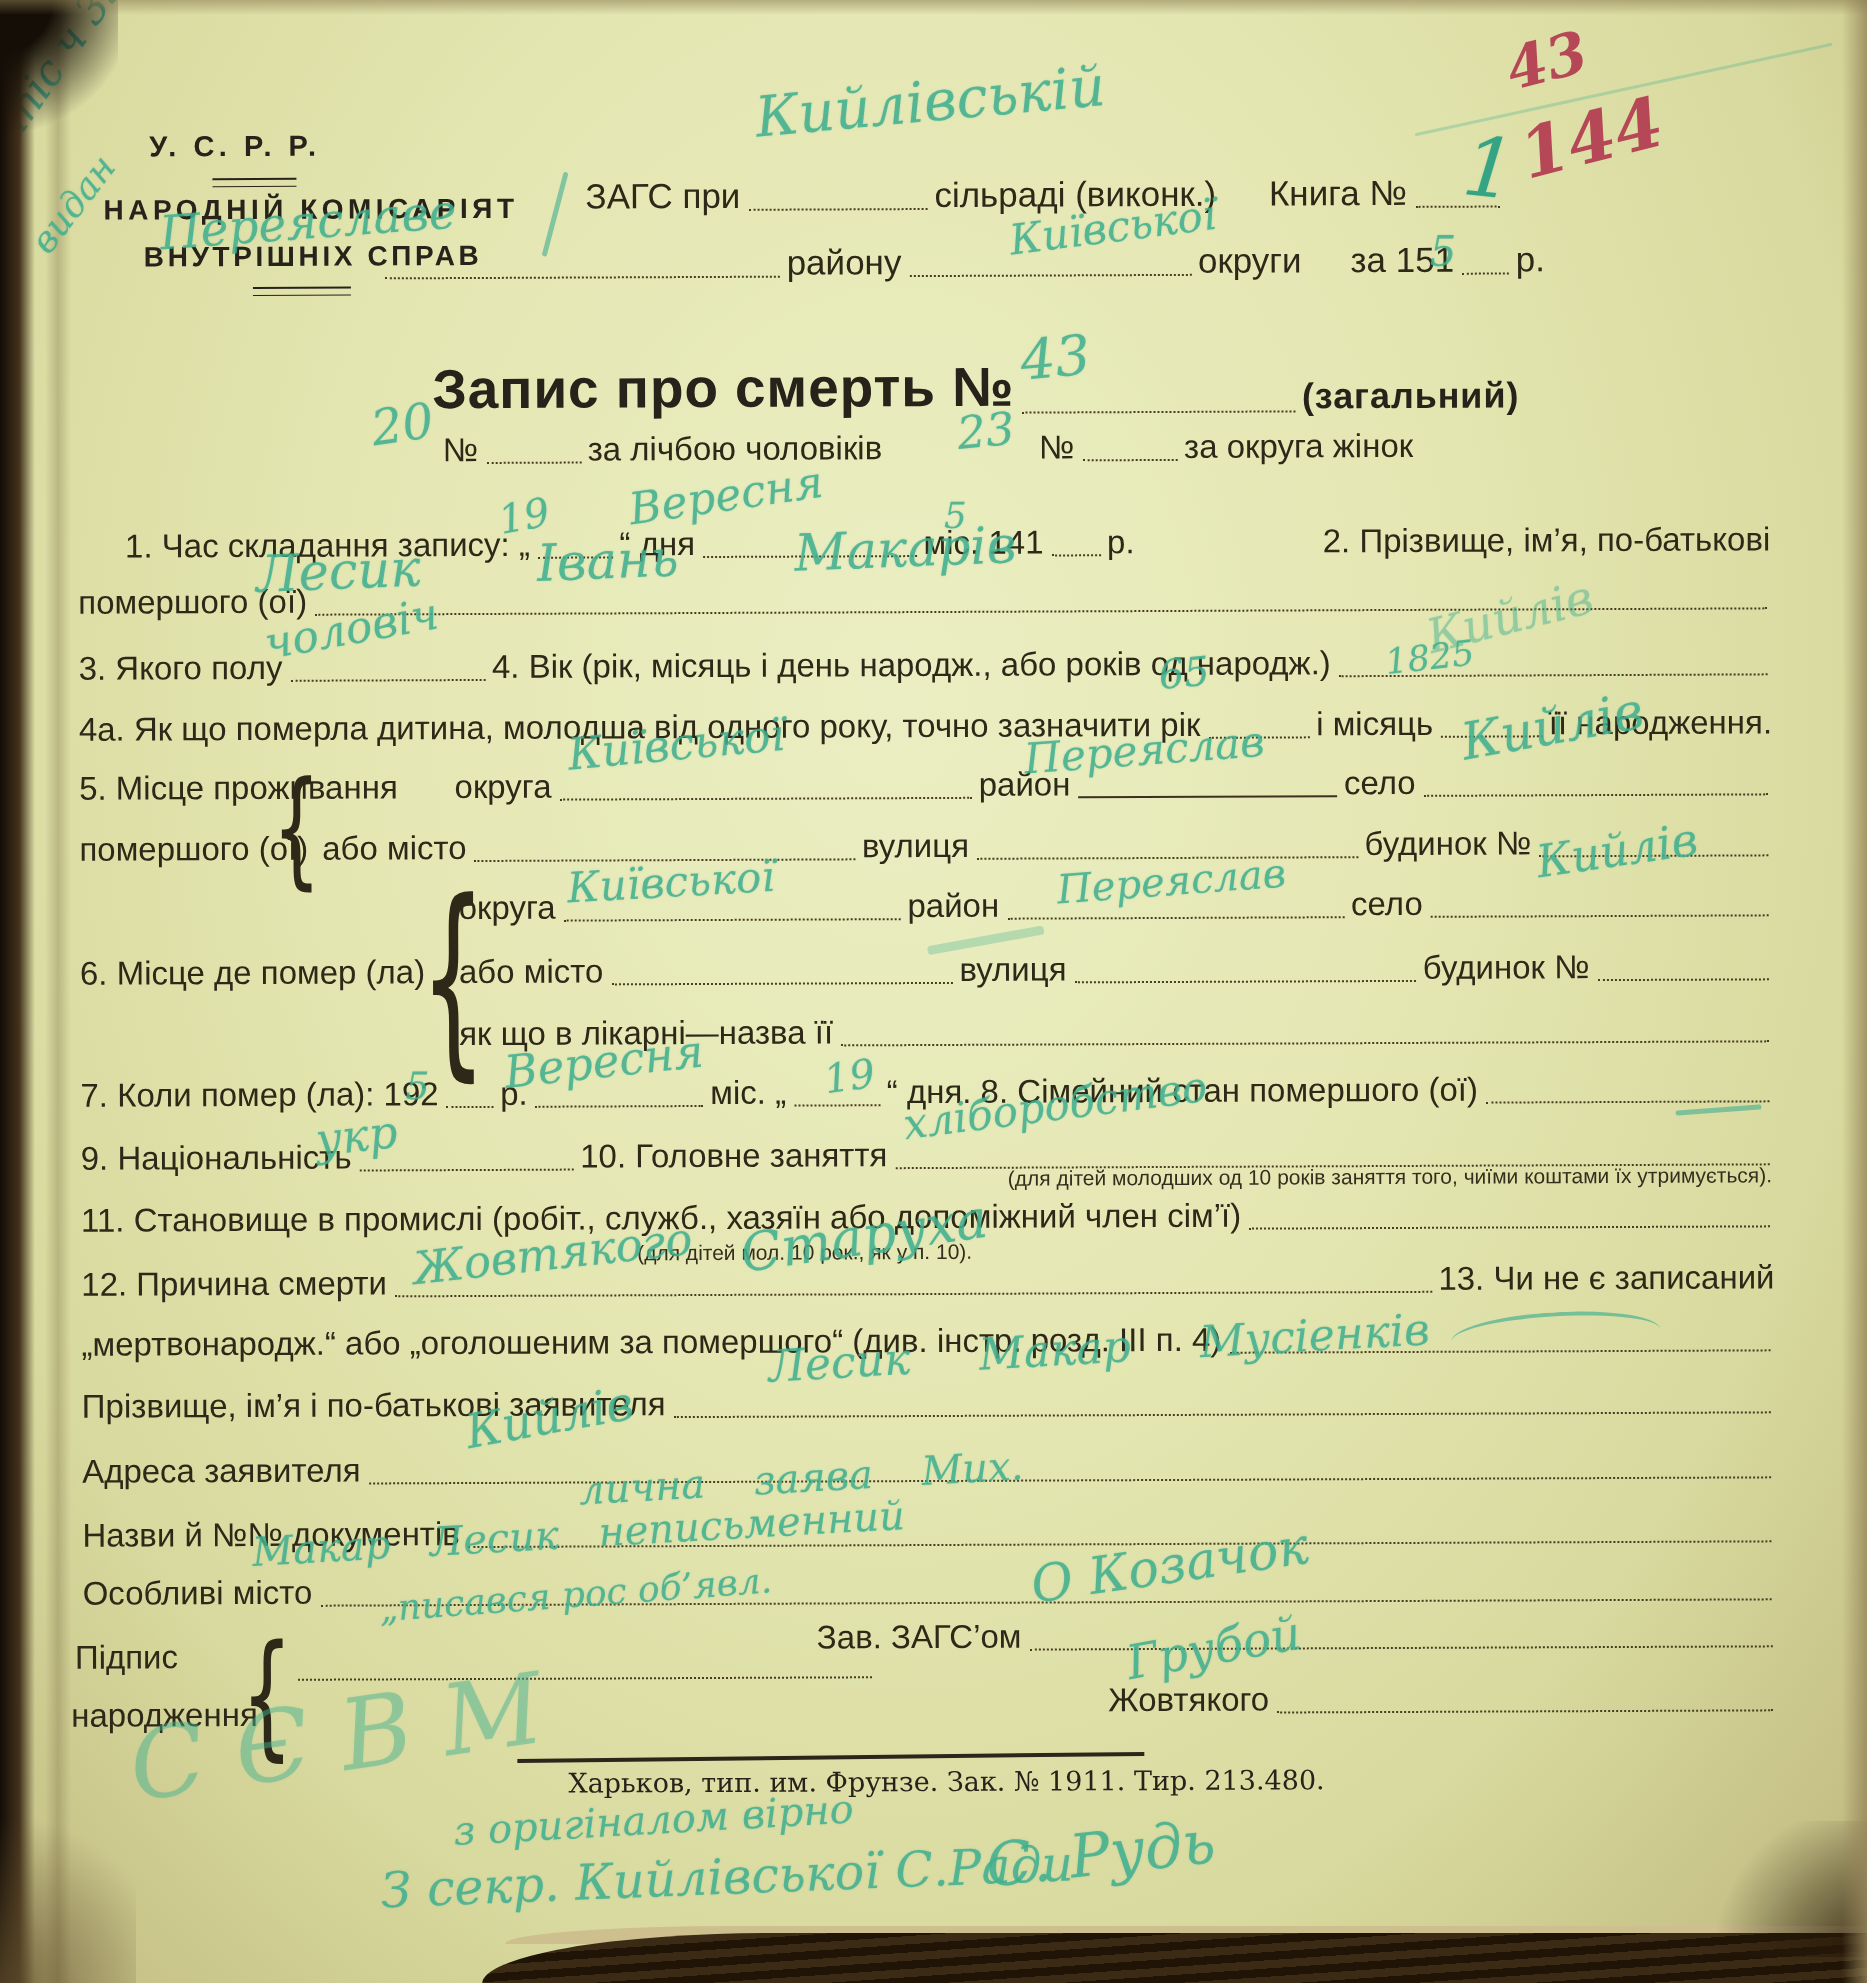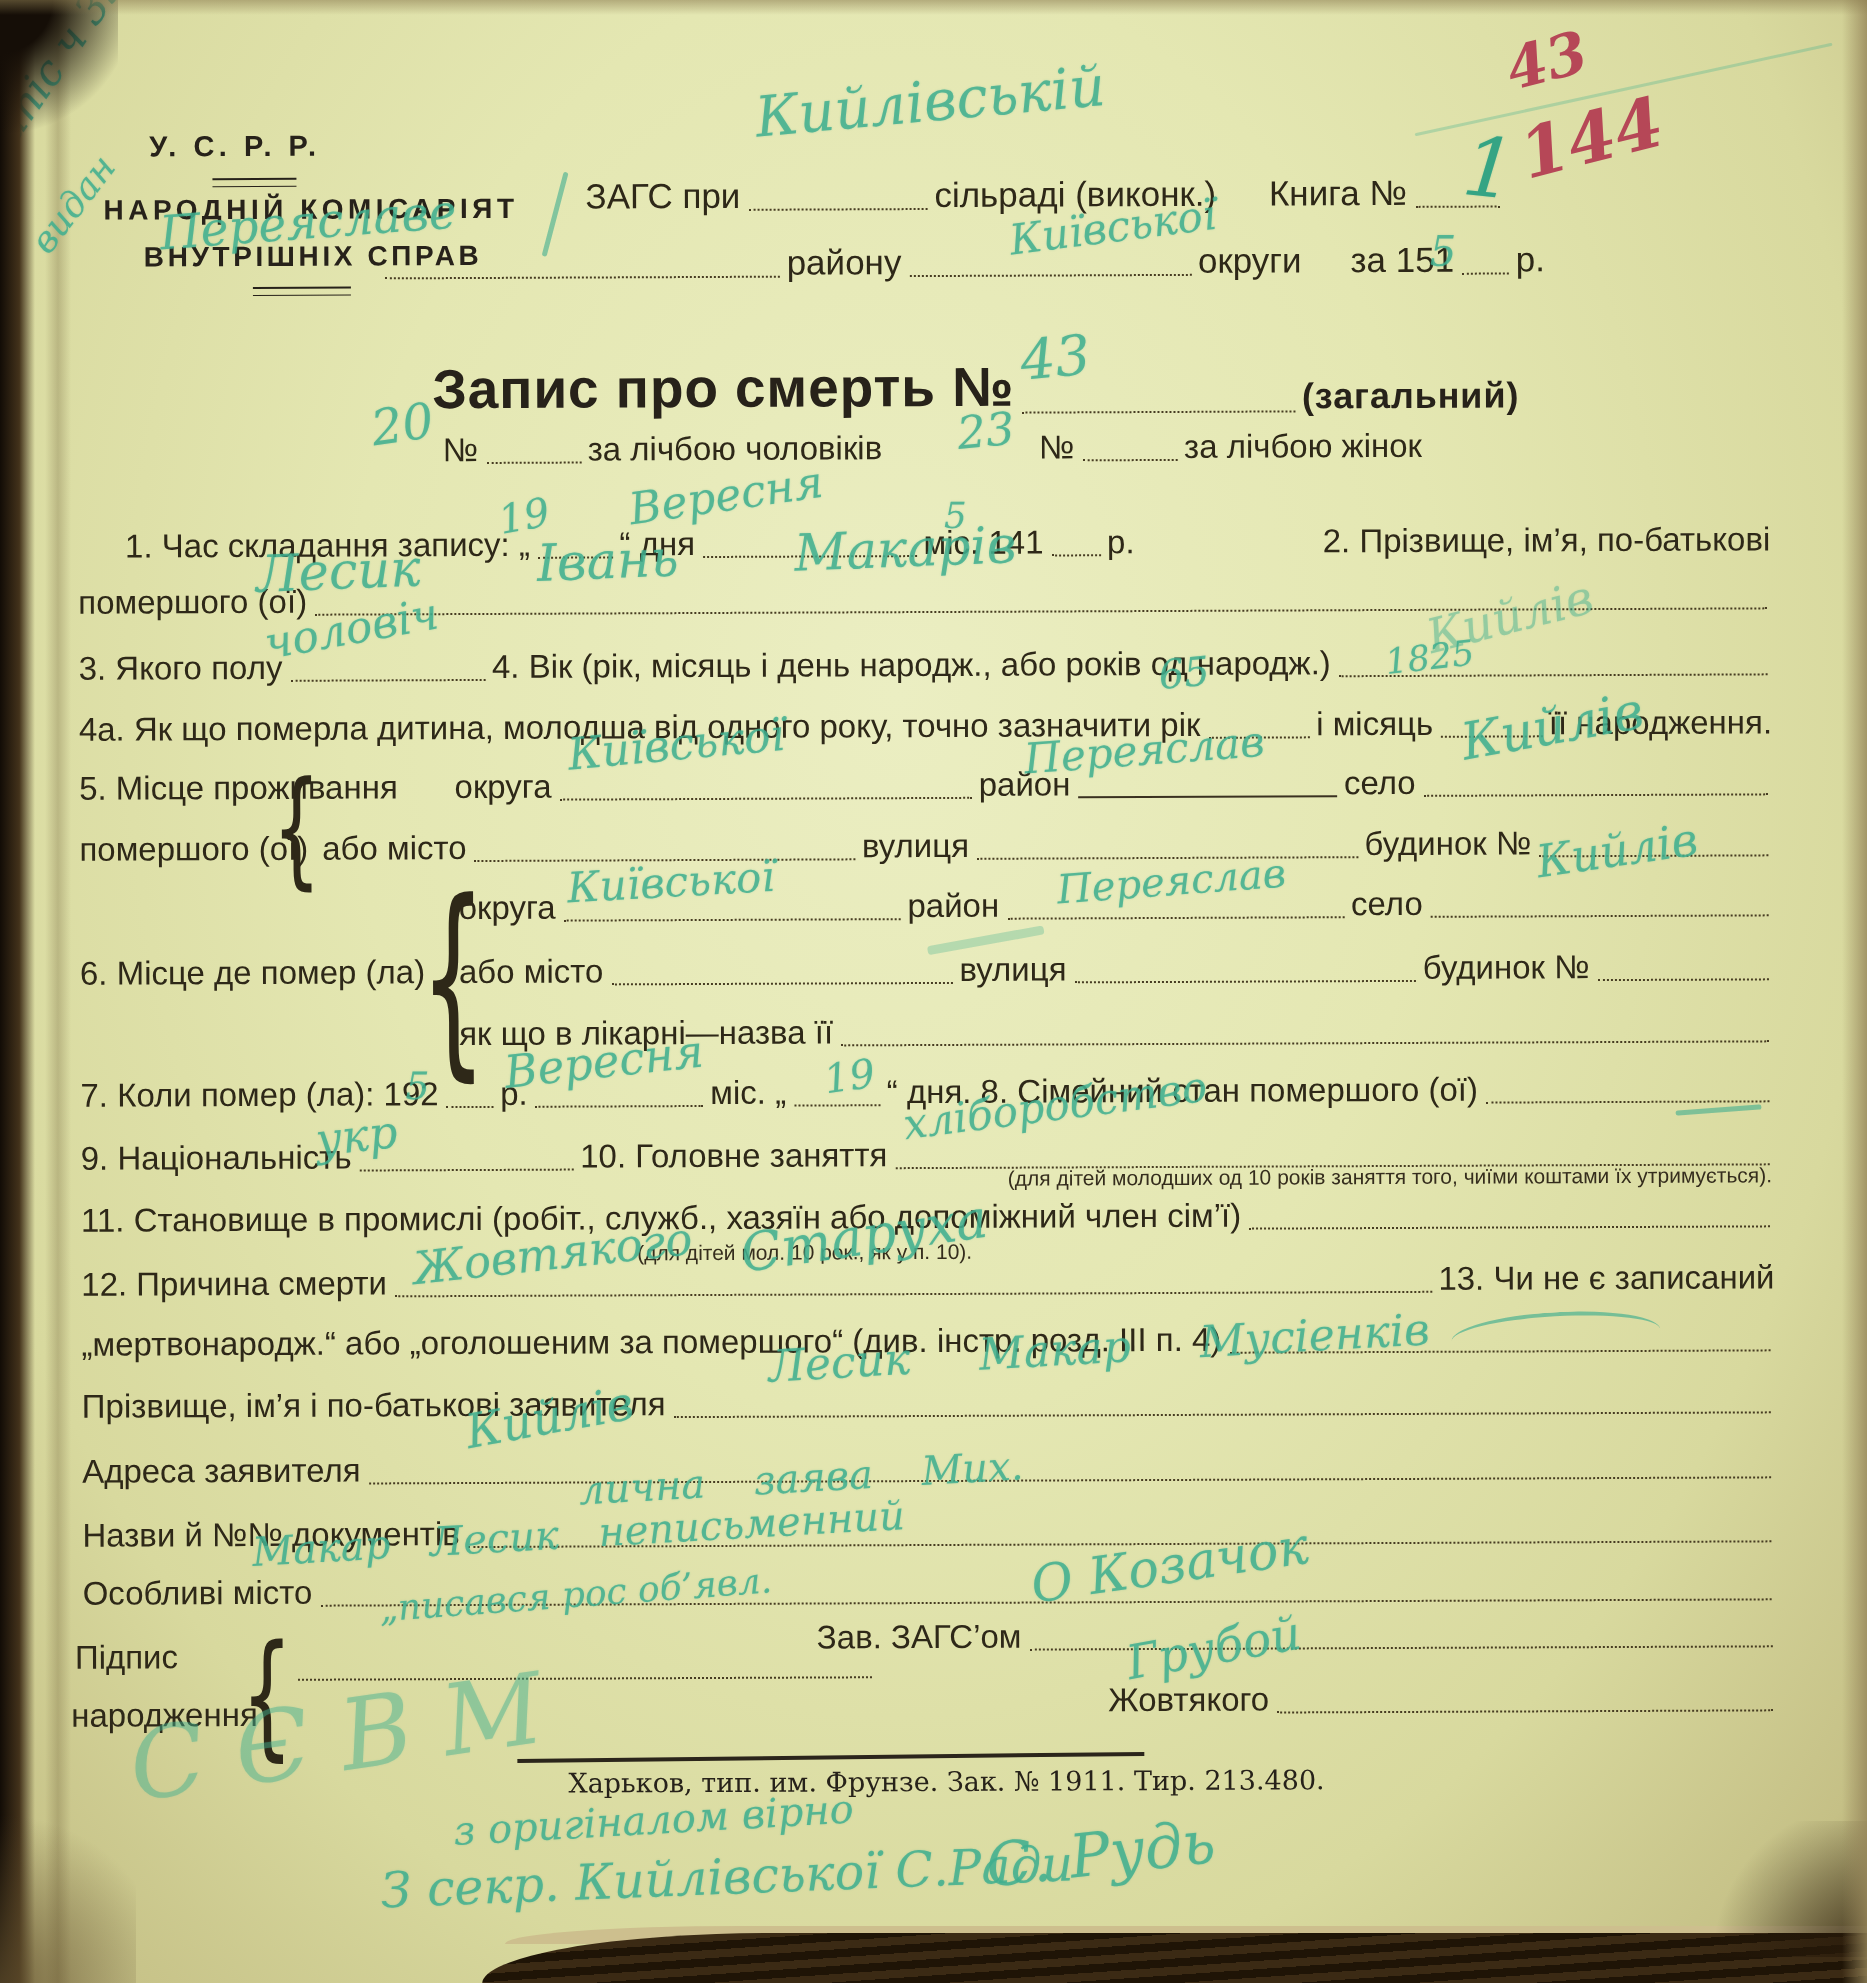--- a/index.html
+++ b/index.html
@@ -89,21 +89,21 @@
       <span class="d" style="width:273px;"></span>
       <span class="t title-suffix">(загальний)</span>
     </div>
     <div class="row" style="left:445px;top:429px;">
       <span class="t">№</span>
       <span class="d" style="width:95px;"></span>
       <span class="t">за лічбою чоловіків</span>
       <span class="spf" style="width:155px;"></span>
       <span class="t">№</span>
       <span class="d" style="width:95px;"></span>
-      <span class="t">за лічбою жінок</span>
+      <span class="t">за округа жінок</span>
     </div>
 
     <div class="row" style="left:127px;top:524px;width:1647px;">
       <span class="t">1. Час складання запису: „</span>
       <span class="d" style="width:75px;"></span>
       <span class="t">“ дня</span>
       <span class="d" style="width:214px;"></span>
       <span class="t">міс. 141</span>
       <span class="d" style="width:49px;"></span>
       <span class="t">р.</span>

